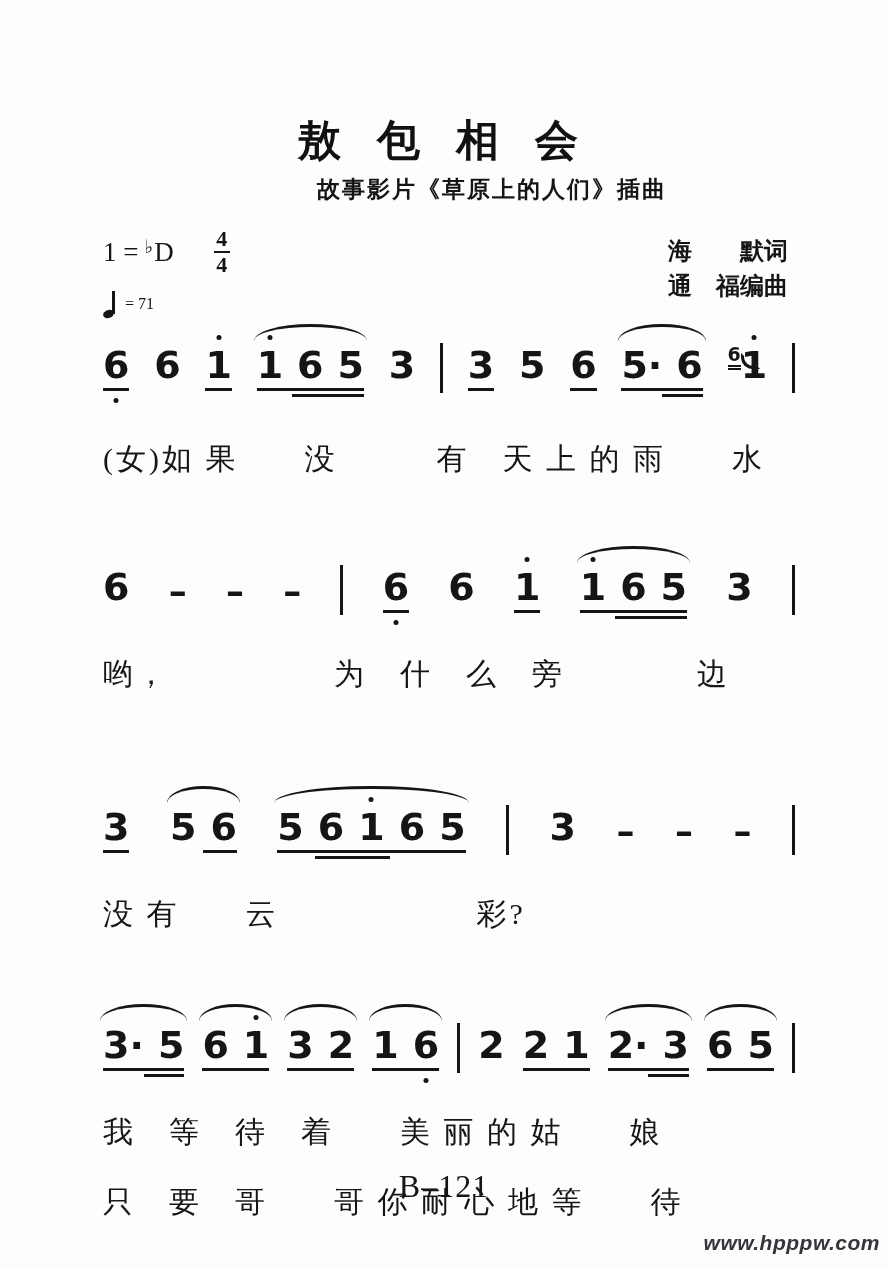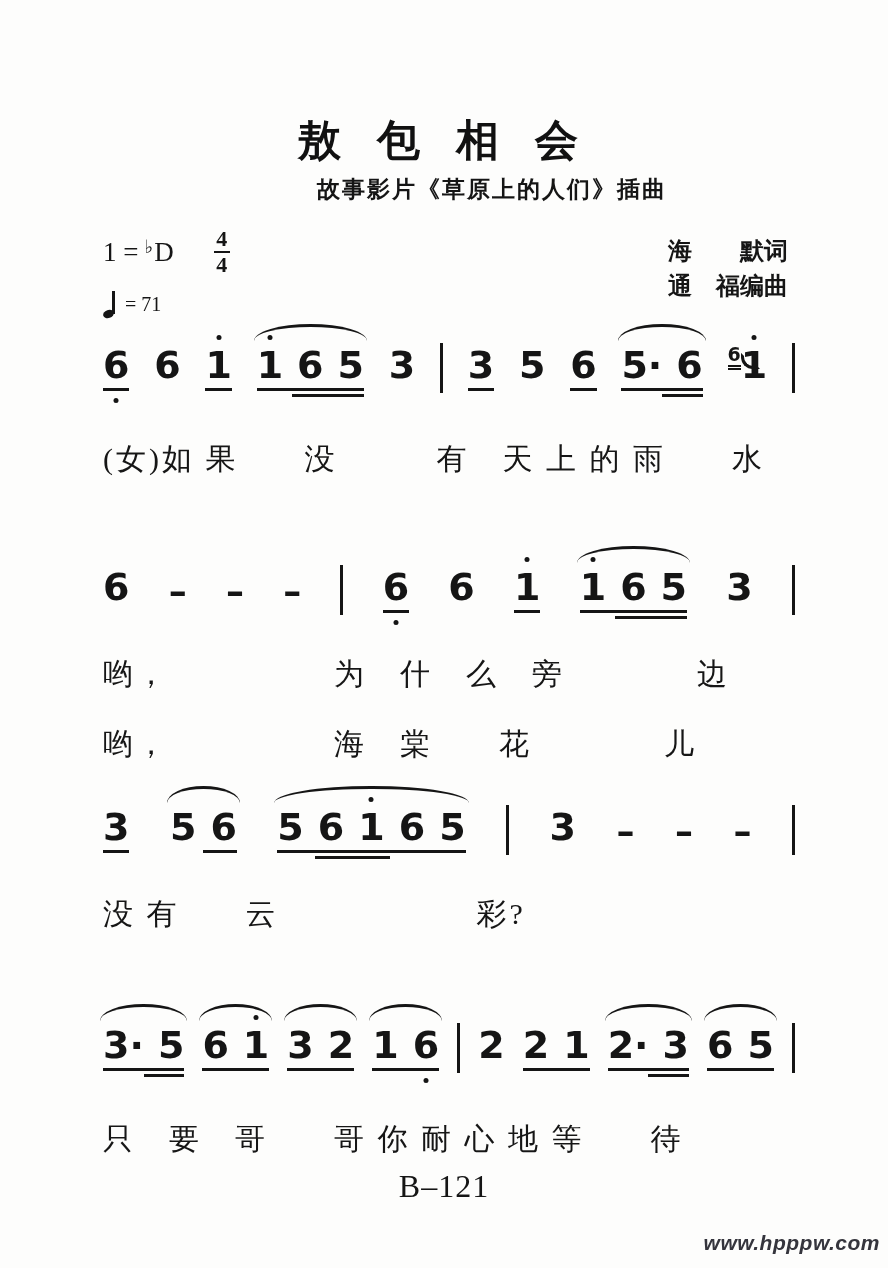--- a/index.html
+++ b/index.html
@@ -10,21 +10,21 @@
          font-size:43px;font-weight:bold;letter-spacing:12px;color:#111;}
   .subtitle{position:absolute;top:174px;left:0;width:100%;text-align:center;
             font-family:"Liberation Serif",serif;font-size:23px;font-weight:600;letter-spacing:2px;padding-left:48px;}
 
   .keyblock{position:absolute;left:103px;top:228px;font-family:"Liberation Serif",serif;font-size:27px;}
   .keyrow{display:flex;align-items:center;}
   .keyrow sup{font-size:68%;margin:0 1px 10px 6px;}
   .frac{display:inline-flex;flex-direction:column;align-items:center;font-weight:bold;
         font-size:22px;line-height:1.02;margin-left:40px;font-family:"Liberation Serif",serif;}
   .frac .fbar{width:16px;height:2px;background:#151515;margin:1px 0;}
-  .temporow{display:flex;align-items:center;margin-top:14px;font-size:20px;}
+  .temporow{display:flex;align-items:center;margin-top:14px;font-size:16px;}
   .qnote{position:relative;display:inline-block;width:15px;height:27px;margin-right:7px;}
   .qnote .qhead{position:absolute;left:0;bottom:0;width:11px;height:8px;background:#151515;
                 border-radius:50%;transform:rotate(-18deg);}
   .qnote .qstem{position:absolute;right:3px;bottom:4px;width:3px;height:23px;background:#151515;}
 
   .credits{position:absolute;right:100px;top:234px;text-align:left;
            font-family:"Liberation Serif",serif;font-size:24px;font-weight:600;line-height:1.45;white-space:pre;}
 
   .system{position:absolute;left:103px;width:692px;}
   #sys0{top:318px;} #sys1{top:540px;} #sys2{top:780px;} #sys3{top:998px;}
@@ -203,21 +203,20 @@
           <i class="beam" style="left: 33.3333%; width: 66.6667%; bottom: -13px;"></i>
         </span>
         <span class="unit">
           <span class="nrow">
             <span class="n">3</span>
           </span>
         </span>
         <span class="unit u-bar"></span>
       </div>
     <div class="lyr top">哟，　　　　　为　什　么　旁　　　　边</div>
-    <div class="lyr bot">哟，　　　　　海　棠　　花　　　　儿</div>
   </div>
 
   <div class="system" id="sys2">
     <div class="musicline">
         <span class="unit">
           <span class="nrow">
             <span class="n">3</span>
           </span>
           <i class="beam" style="left: 0%; width: 100%; bottom: -7px;"></i>
         </span>
@@ -316,19 +315,20 @@
         <span class="unit">
           <i class="slur"></i>
           <span class="nrow">
             <span class="n">6</span>
             <span class="n">5</span>
           </span>
           <i class="beam" style="left: 0%; width: 100%; bottom: -7px;"></i>
         </span>
         <span class="unit u-bar"></span>
       </div>
+    <div class="lyr top">我　等　待　着　　美 丽 的 姑　　娘</div>
     <div class="lyr bot">只　要　哥　　哥 你 耐 心 地 等　　待</div>
   </div>
 
   <div class="pageno">B–121</div>
   <div class="watermark">www.hpppw.com</div>
 
 </div>
 
 </body></html>

